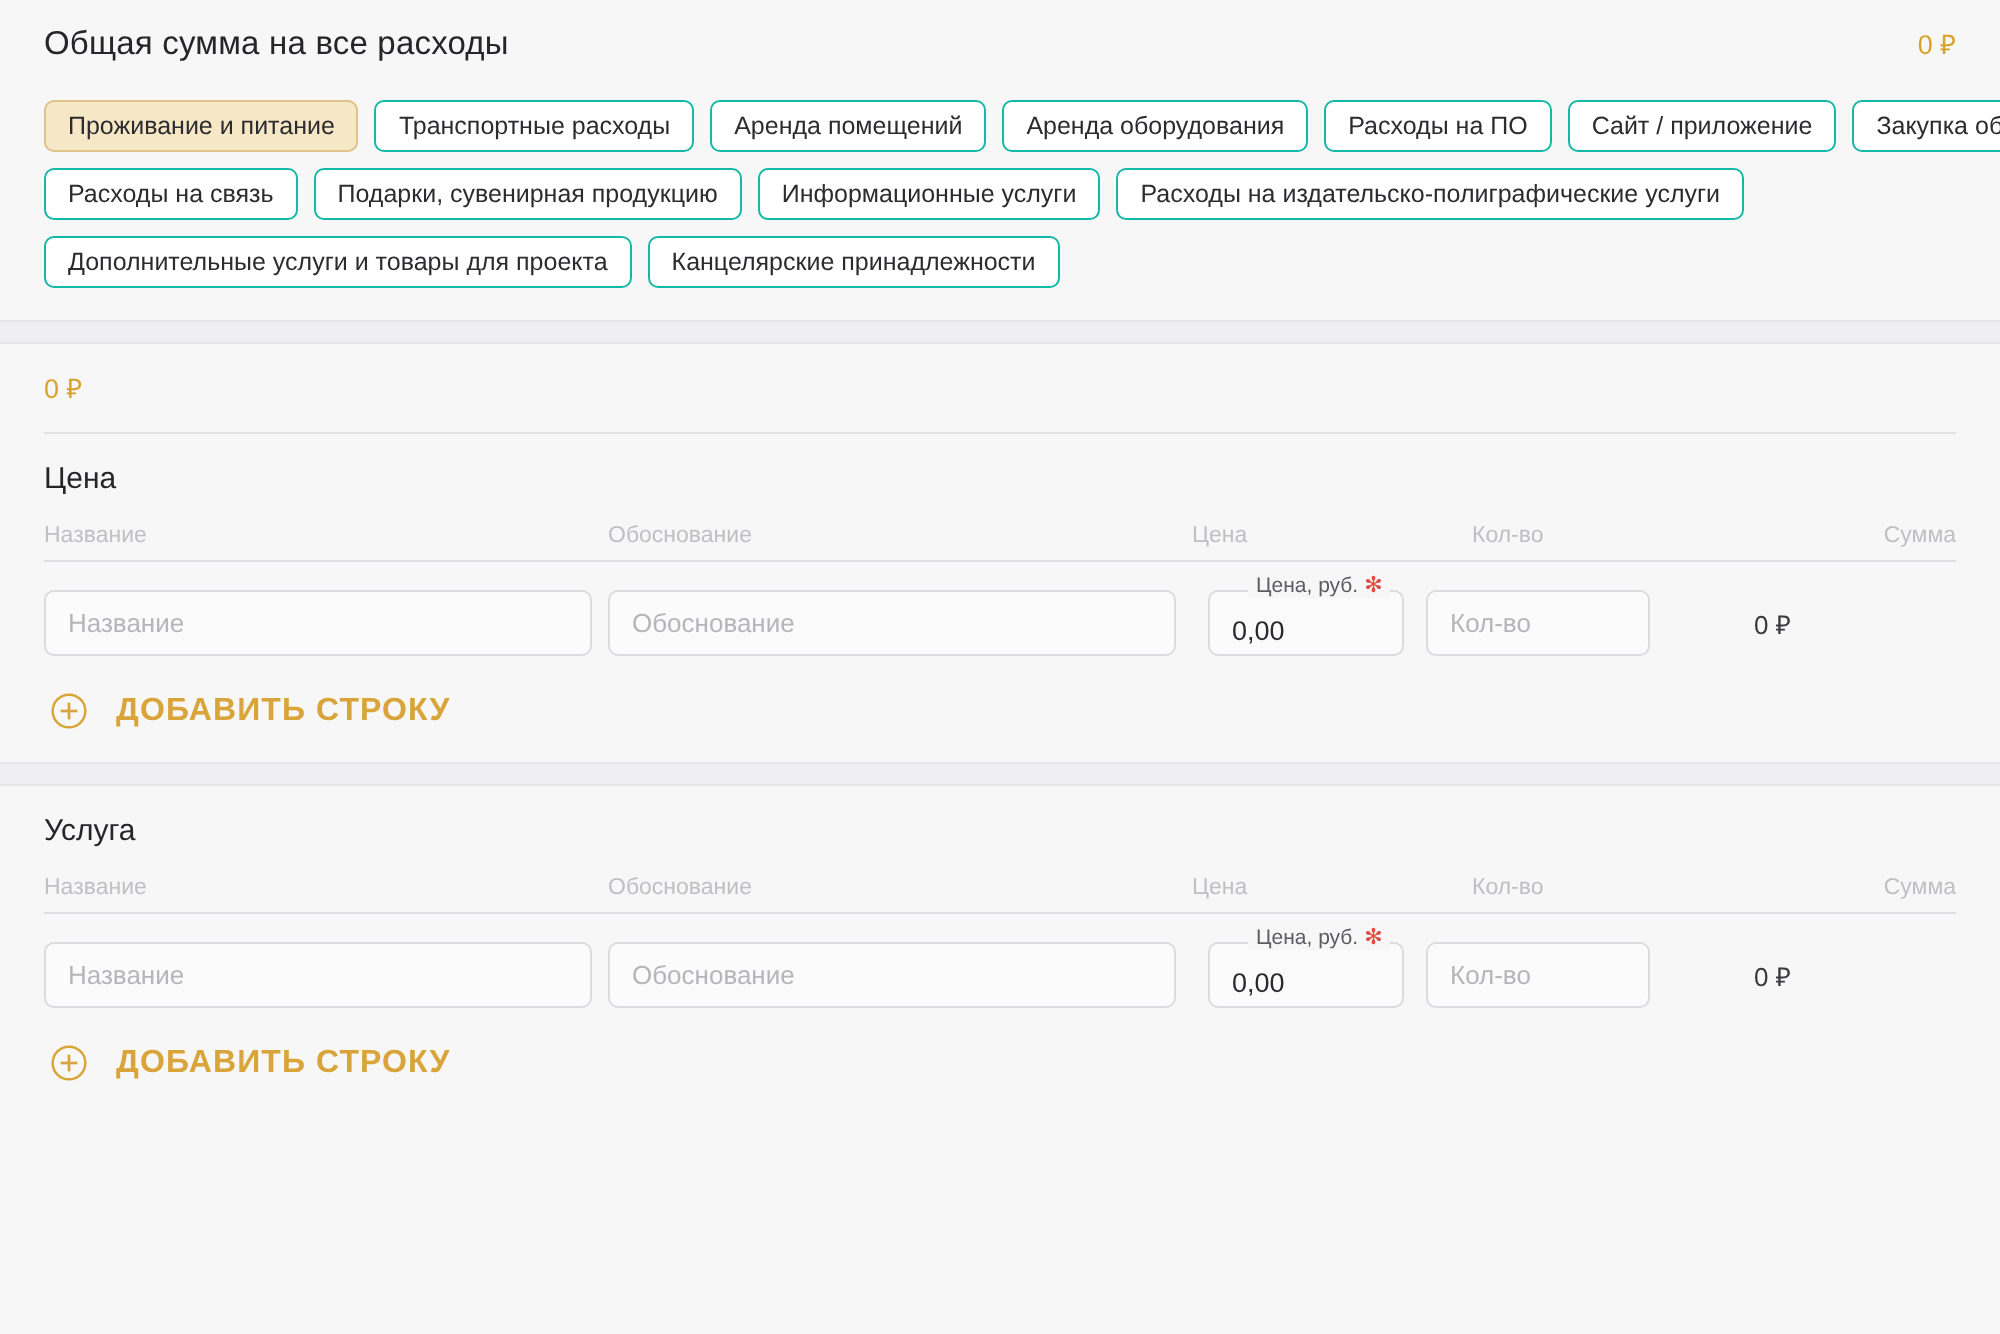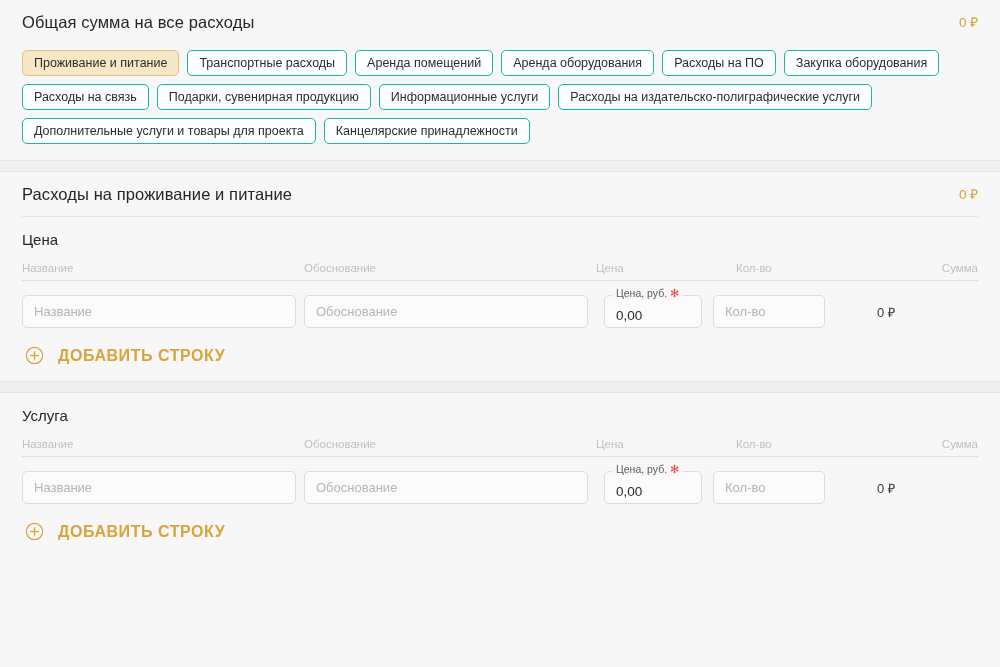--- a/index.html
+++ b/index.html
@@ -147,21 +147,21 @@
     box-sizing: border-box;
     display: flex;
     align-items: flex-end;
     padding: 0 7px 4px 11px;
     font-size: 13.5px;
     color: #2a2a2e;
   }
   .price-label {
     position: absolute;
     top: -8px;
-    left: 8px;
+    left: 20px;
     background: #f7f7f7;
     padding: 0 4px;
     font-size: 10.5px;
     color: #5c5c64;
     white-space: nowrap;
     line-height: 12px;
   }
   .req-star {
     color: #e2483f;
     font-size: 11px;
@@ -214,20 +214,21 @@
   </div>
 
   <div class="block tags">
 
     <div class="tag-row">
       <div class="tag selected">Проживание и питание</div>
       <div class="tag">Транспортные расходы</div>
       <div class="tag">Аренда помещений</div>
       <div class="tag">Аренда оборудования</div>
       <div class="tag">Расходы на ПО</div>
+      <div class="tag">Сайт / приложение</div>
       <div class="tag">Закупка оборудования</div>
     </div>
 
     <div class="tag-row">
       <div class="tag">Расходы на связь</div>
       <div class="tag">Подарки, сувенирная продукцию</div>
       <div class="tag">Информационные услуги</div>
       <div class="tag">Расходы на издательско-полиграфические услуги</div>
     </div>
 
@@ -235,21 +236,20 @@
       <div class="tag">Дополнительные услуги и товары для проекта</div>
       <div class="tag">Канцелярские принадлежности</div>
     </div>
 
   </div>
 
   <div class="section-gap"></div>
 
   <div class="block">
     <div class="sec-head">
-      <div class="sec-title">Расходы на проживание и питание</div>
       <div class="amount-accent">0 ₽</div>
     </div>
   </div>
   <div class="hrule"></div>
 
   <div class="block group">
     <div class="group-title">Цена</div>
 
     <div class="cols">
       <div class="c-name">Название</div>

